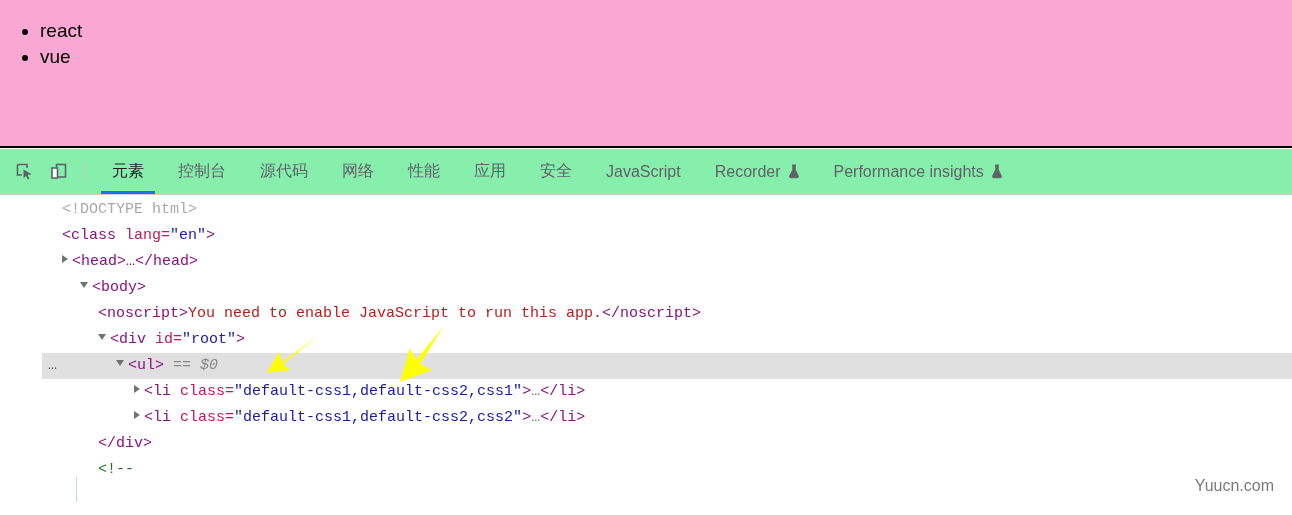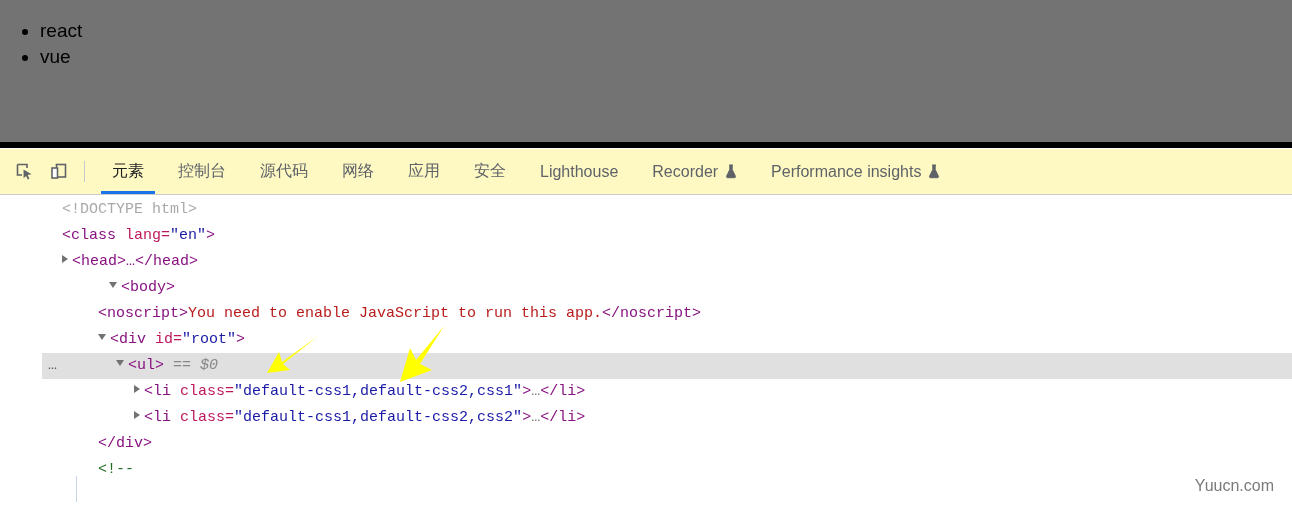--- a/index.html
+++ b/index.html
@@ -15,23 +15,23 @@
     position: relative;
   }
 
   
   #page-viewport {
     position: absolute;
     left: 0;
     top: 0;
     width: 1292px;
     height: 148px;
-    background: #737373;
+    background: #f9a8d4;
     box-sizing: border-box;
-    border-bottom: 6px solid #000000;
+    border-bottom: 2px solid #000000;
   }
   #app-list {
     margin: 0;
     padding: 18px 0 0 40px;
     list-style: disc;
   }
   #app-list li {
     font-family: "Liberation Sans", sans-serif;
     font-size: 19px;
     line-height: 26px;
@@ -42,21 +42,21 @@
   #devtools {
     position: absolute;
     left: 0;
     top: 149px;
     width: 1292px;
     height: 366px;
     background: #ffffff;
   }
   #devtools-toolbar {
     height: 46px;
-    background: #fef9c3;
+    background: #86efac;
     border-bottom: 1px solid #cdcdcd;
     display: flex;
     align-items: stretch;
     box-sizing: border-box;
   }
   .tool-icon-btn {
     width: 34px;
     display: flex;
     align-items: center;
     justify-content: center;
@@ -118,21 +118,21 @@
   .dom-row {
     position: relative;
     height: 26px;
     white-space: nowrap;
     padding-left: 20px;
   }
   .dom-row.selected {
     background: #e0e0e0;
   }
   .ind1 { padding-left: 20px; }
-  .ind2 { padding-left: 38px; margin-left: 29px; }
+  .ind2 { padding-left: 38px; }
   .ind3 { padding-left: 56px; }
   .ind4 { padding-left: 74px; }
   .ind5 { padding-left: 92px; }
 
   .tag      { color: #881280; }
   .attrname { color: #be185d; }
   .attrval  { color: #1a1aa6; }
   .text     { color: #b91c1c; }
   .doctype  { color: #a8a8a8; }
   .comment  { color: #236e25; }
@@ -225,27 +225,30 @@
       <div class="dt-tab">
         <span>控制台</span>
       </div>
       <div class="dt-tab">
         <span>源代码</span>
       </div>
       <div class="dt-tab">
         <span>网络</span>
       </div>
       <div class="dt-tab">
+        <span>性能</span>
+      </div>
+      <div class="dt-tab">
         <span>应用</span>
       </div>
       <div class="dt-tab">
         <span>安全</span>
       </div>
       <div class="dt-tab">
-        <span>Lighthouse</span>
+        <span>JavaScript</span>
       </div>
       <div class="dt-tab">
         <span>Recorder</span>
         <span class="flask">
           <svg width="12" height="15" viewBox="0 0 12 15">
             <path d="M4 1 H8 M4.8 1 V5.6 L1.6 12.2 A1 1 0 0 0 2.5 13.7 H9.5 A1 1 0 0 0 10.4 12.2 L7.2 5.6 V1" fill="#5f6368" stroke="#5f6368" stroke-width="1"></path>
           </svg>
         </span>
       </div>
       <div class="dt-tab">

